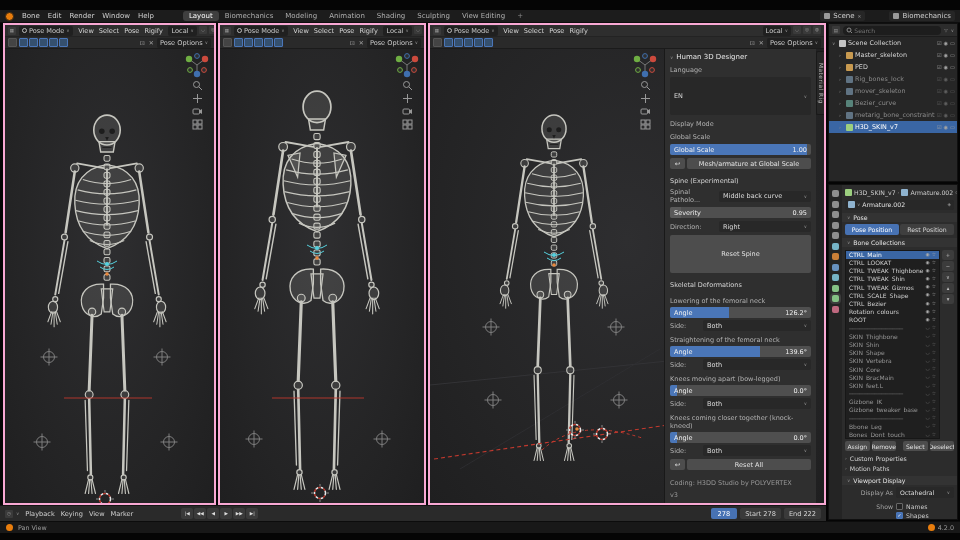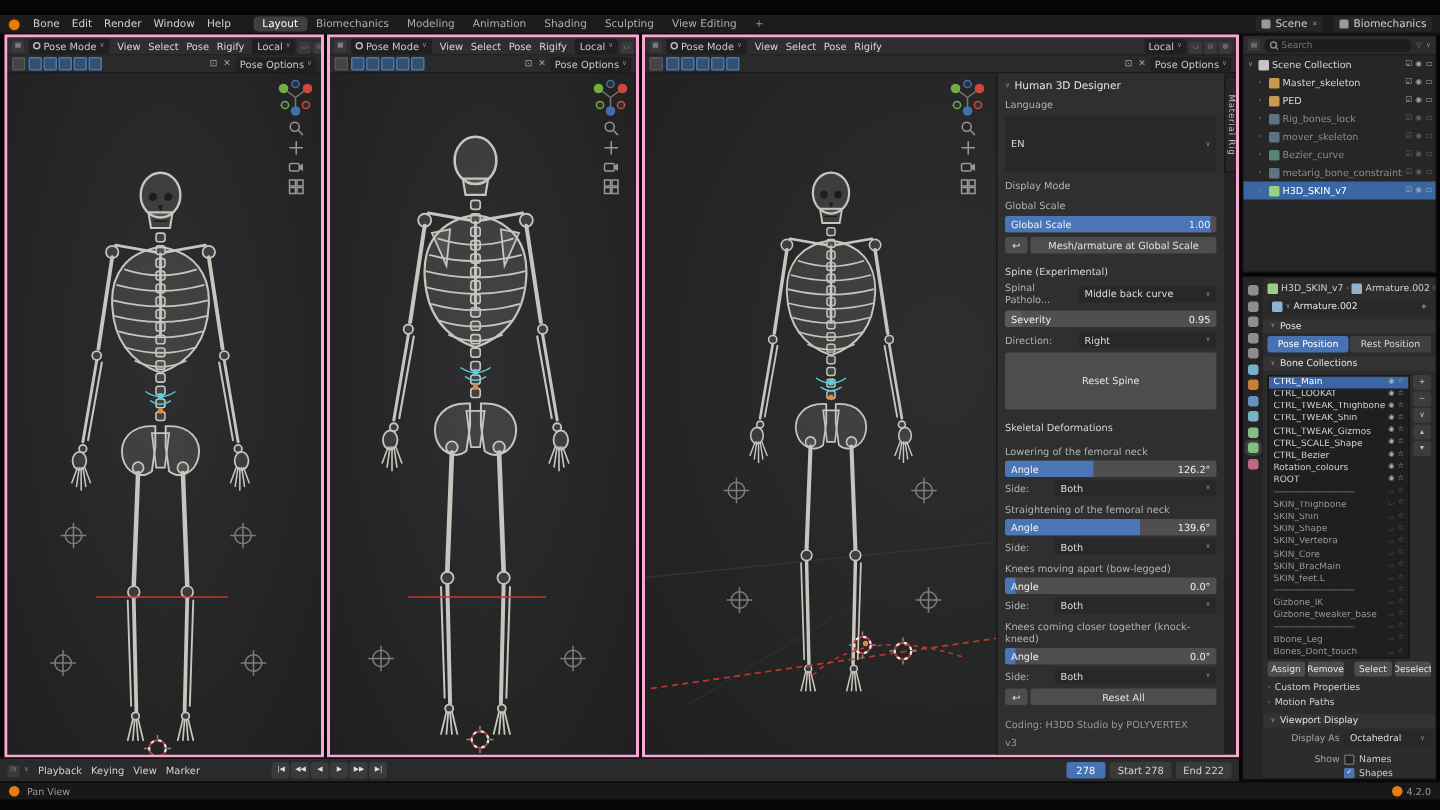--- a/index.html
+++ b/index.html
@@ -5,39 +5,39 @@
   *{margin:0;padding:0;box-sizing:border-box}
   html,body{background:#000}
   #app{position:relative;width:960px;height:540px;background:#050505;overflow:hidden;
        font-family:"DejaVu Sans","Liberation Sans",sans-serif;color:#c9c9c9;font-size:7px;cursor:default}
 
   
   .topbar{position:absolute;left:0;top:10px;width:100%;height:13px;background:#1c1c1c;
           display:flex;align-items:center;gap:1px;padding:0 5px;border-bottom:1px solid #0d0d0d}
   .logo{width:9px;height:9px;border-radius:50%;background:#e87d0d;border:1px solid #3a2610;flex:none;margin-right:3px}
   .menu{padding:0 4px;color:#d2d2d2}
-  .workspaces{display:flex;margin-left:10px;align-items:flex-start}
+  .workspaces{display:flex;margin-left:24px;align-items:flex-start}
   .ws{padding:1px 6px;border-radius:3px;color:#aeaeae;white-space:nowrap}
   .ws.active{background:#3f3f3f;color:#fff}
   .ws.plus{color:#8a8a8a}
-  .topbar-right{margin-left:auto;display:flex;gap:7px;align-items:flex-end}
+  .topbar-right{margin-left:auto;display:flex;gap:24px;align-items:flex-end}
   .chip{display:flex;gap:3px;align-items:center;color:#cfcfcf;background:#262626;padding:1px 4px;border-radius:2px}
   .chip .ic{width:6px;height:6px;background:#9a9a9a;border-radius:1px;flex:none}
 
   
   .viewport{position:absolute;top:23px;bottom:35px;background:#232324;border:2px solid #f9a8d4}
   #vp1{left:3px;width:213px} #vp2{left:218px;width:208px} #vp3{left:428px;width:398px}
   .vp-header{height:12px;background:#2e2e2e;display:flex;align-items:center;gap:3px;padding:0 3px;
              font-size:6.6px;border-bottom:1px solid #232323;overflow:hidden;white-space:nowrap}
   .sq{width:8px;height:8px;background:#3a3a3a;border-radius:1px;flex:none;display:flex;align-items:center;justify-content:center;color:#999;font-size:4.5px}
   .mode-chip{display:flex;align-items:center;gap:2px;background:#202020;padding:0 3px;height:10px;border-radius:2px;flex:none}
   .figico{width:5px;height:5px;border-radius:50%;border:1px solid #bbb;flex:none}
   .arr{color:#8d8d8d;font-size:4.5px}
   .vp-menu{padding:0 2.5px;color:#d6d6d6}
-  .vph-right{margin-left:auto;display:flex;align-items:flex-end;gap:2px;flex:none}
+  .vph-right{margin-left:auto;display:flex;align-items:flex-start;gap:2px;flex:none}
   .mini-dd{background:#202020;padding:0 3px;height:10px;display:flex;align-items:center;gap:2px;border-radius:2px}
   .vp-toolrow{height:12px;background:#2a2a2a;display:flex;align-items:center;gap:2px;padding:0 3px;
               border-bottom:1px solid #1b1b1b;font-size:6.6px;overflow:hidden;white-space:nowrap}
   .blue-ics{display:flex;gap:1px}
   .blue-ic{width:9px;height:9px;border-radius:1px;background:#35506e;border:1px solid #4a76b8}
   .tool-ic{width:9px;height:9px;border-radius:1px;background:#444;border:1px solid #555}
   .toolrow-right{margin-left:auto;display:flex;align-items:center;gap:2px}
   .ticon{color:#a5a5a5;font-size:6px;padding:0 1px}
   .vp-canvas{position:absolute;left:0;right:0;top:24px;bottom:0;
              background:radial-gradient(ellipse at 50% 42%,#2e2e30 0%,#242425 68%,#1f1f20 100%)}

